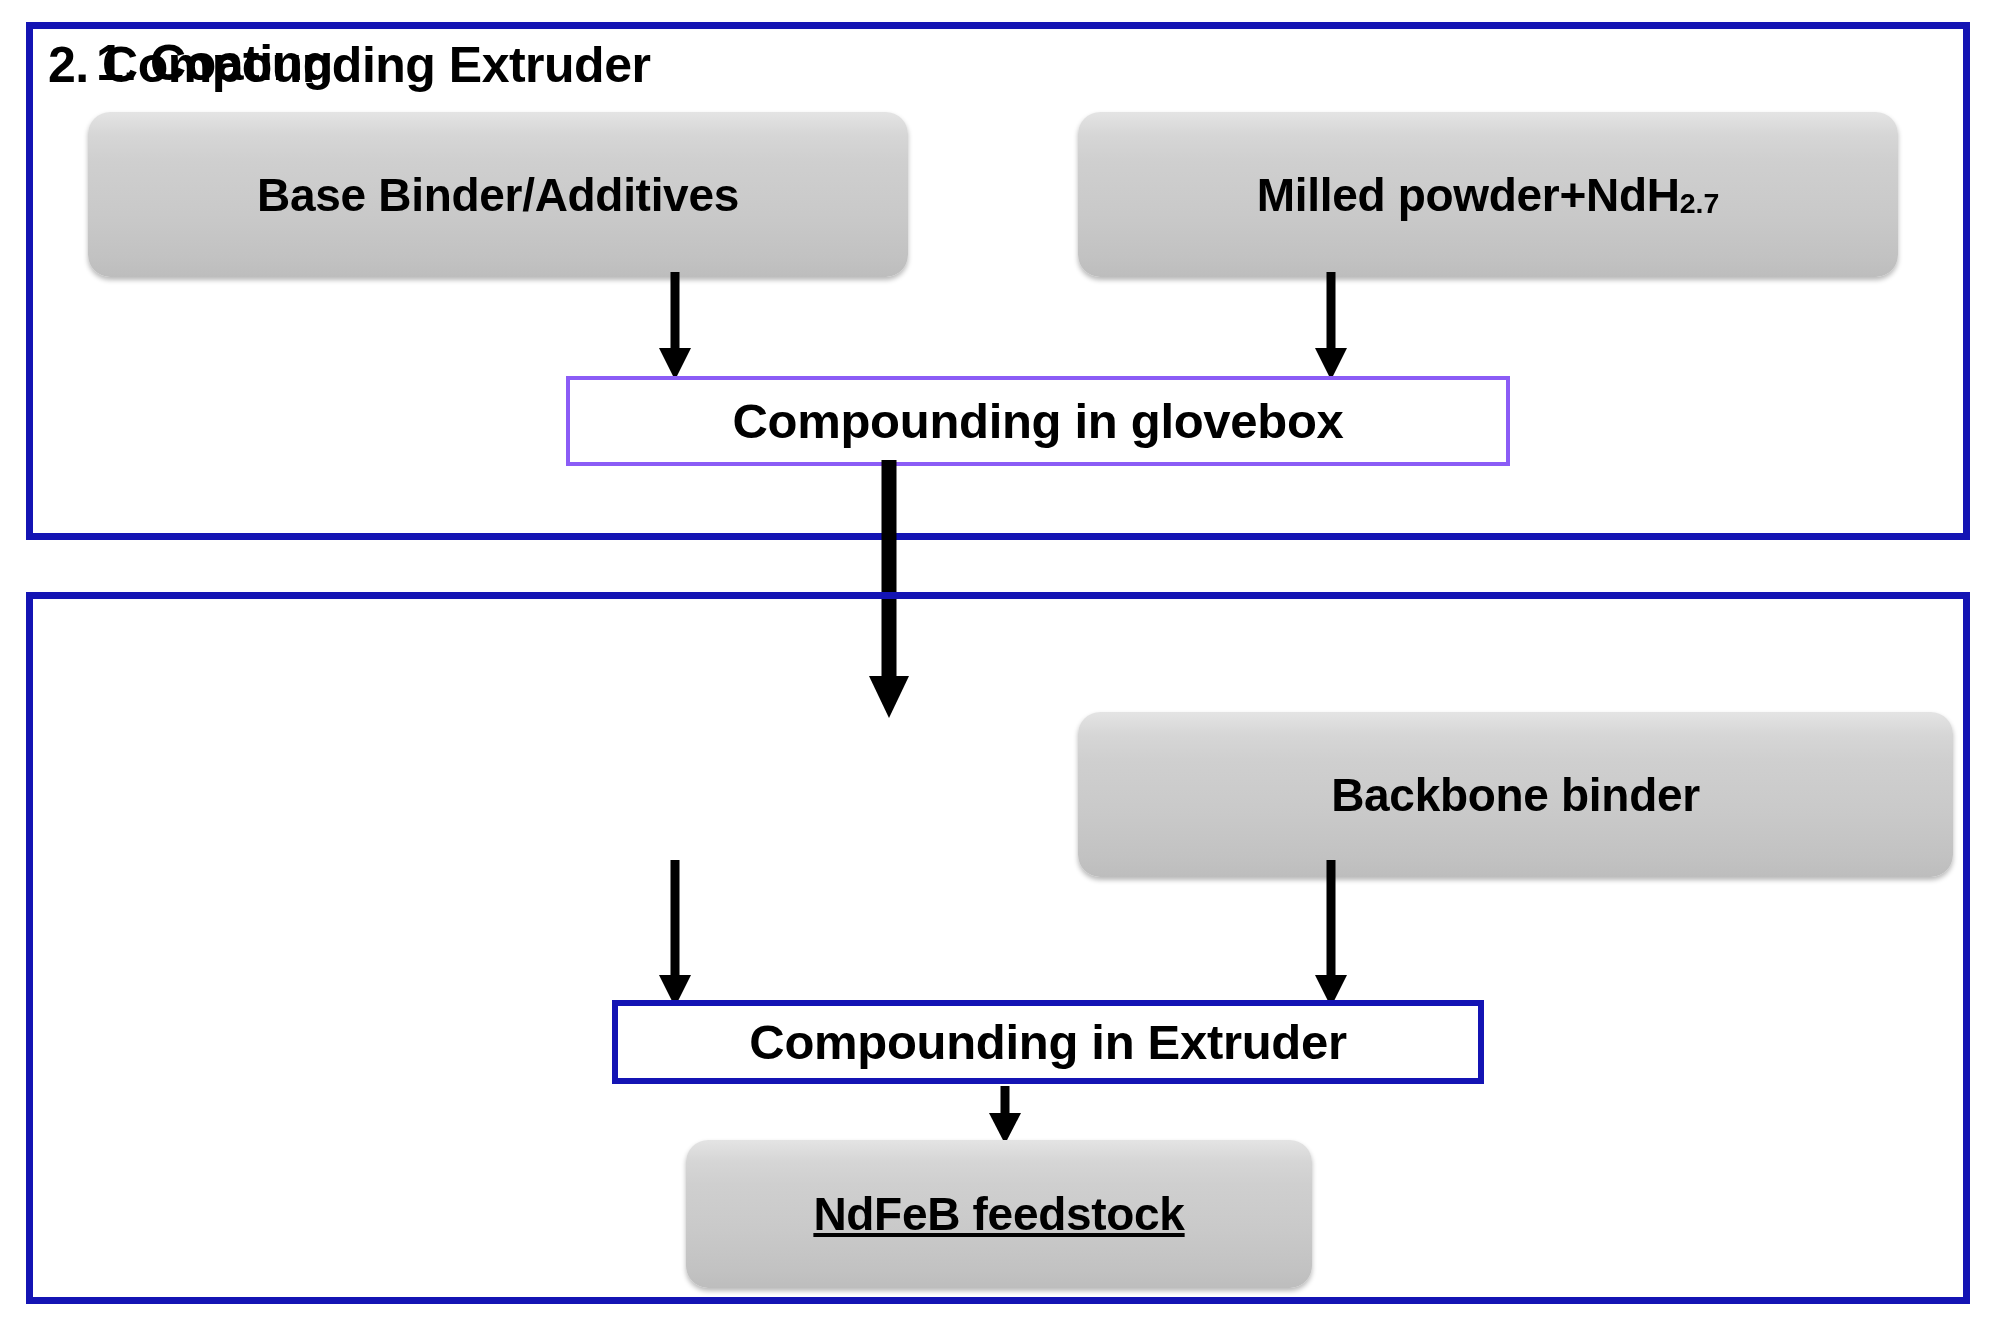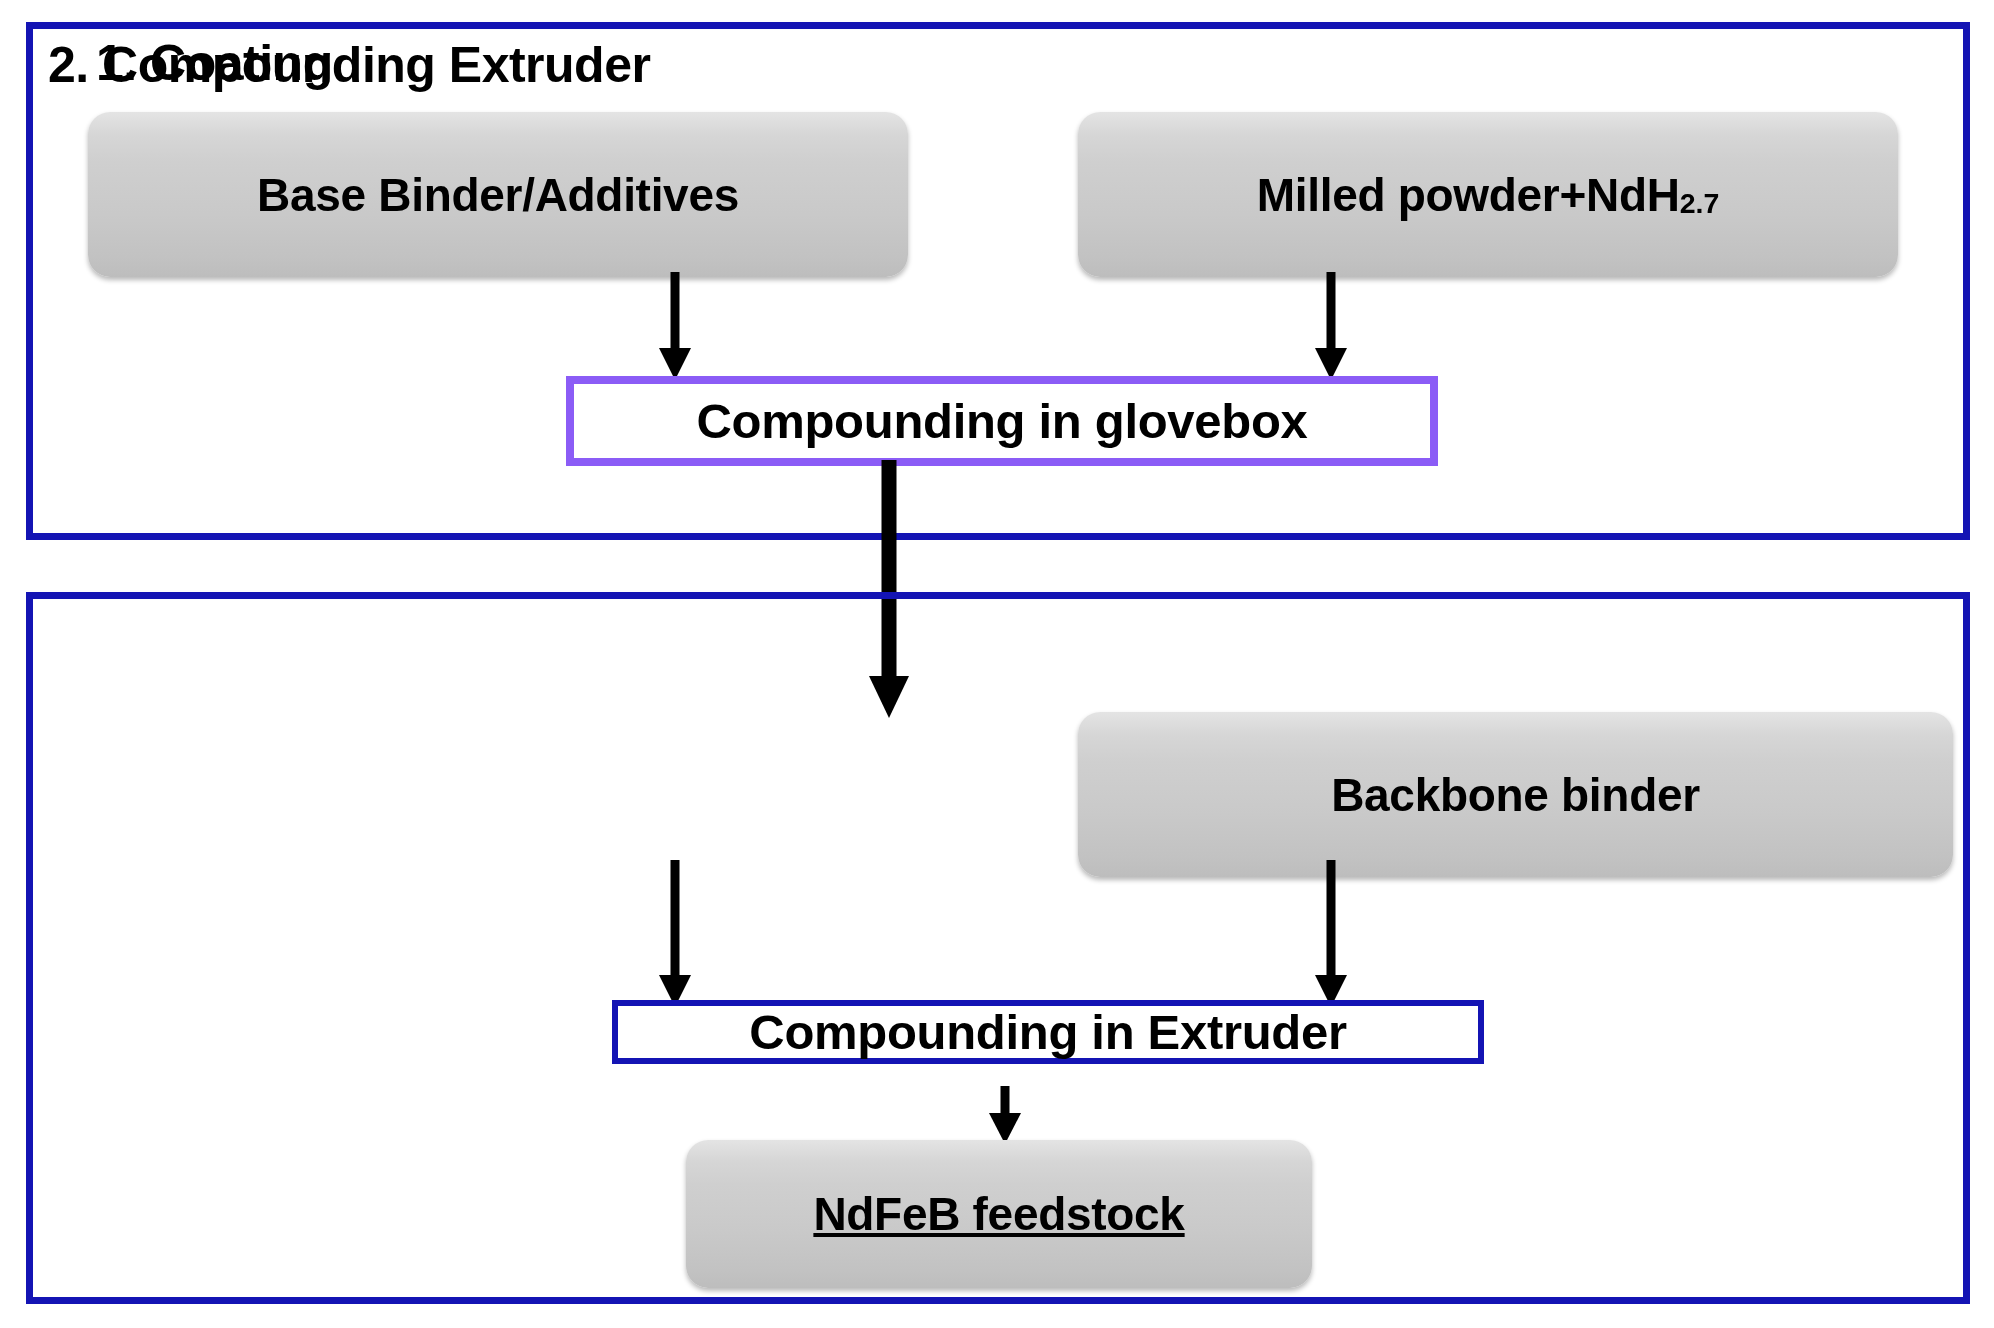--- a/index.html
+++ b/index.html
@@ -85,25 +85,25 @@
     display: flex;
     align-items: center;
     justify-content: center;
     color: #000000;
     font-weight: bold;
     font-size: 49px;
     letter-spacing: -0.3px;
     white-space: nowrap;
   }
   #box-compounding-glovebox {
-    left: 566px; top: 376px; width: 872px; height: 90px;
-    border: 8px solid #8b5cf6;
+    left: 566px; top: 376px; width: 944px; height: 90px;
+    border: 4px solid #8b5cf6;
   }
   #box-compounding-extruder {
-    left: 612px; top: 1000px; width: 872px; height: 64px;
+    left: 612px; top: 1000px; width: 872px; height: 84px;
     border: 6px solid #1414b4;
   }
 
   
   .arrow {
     position: absolute;
   }
   .arrow svg { display: block; }
 
   #arrow-base-to-glovebox      { left: 655px;  top: 272px; }

